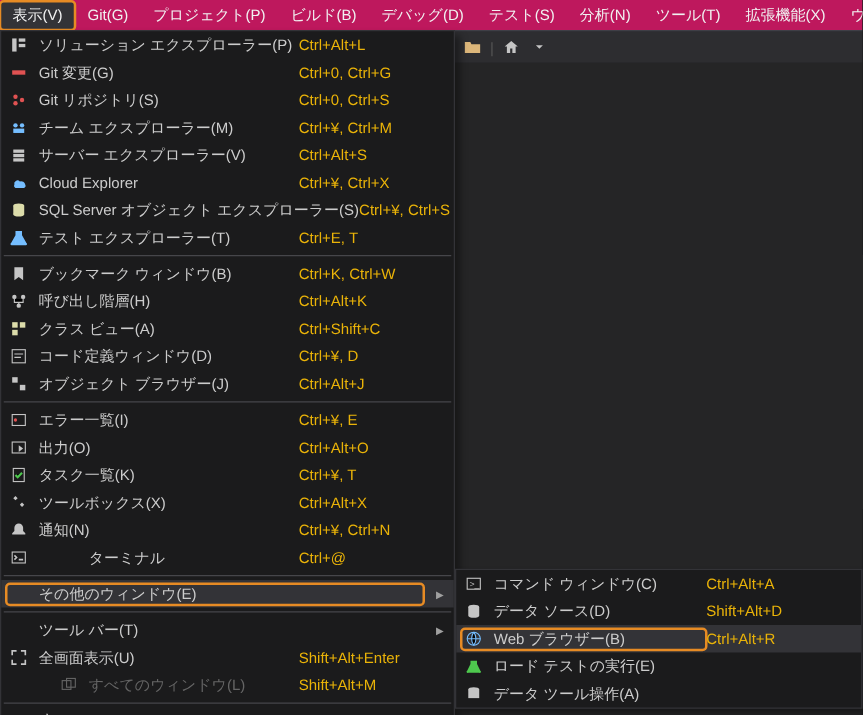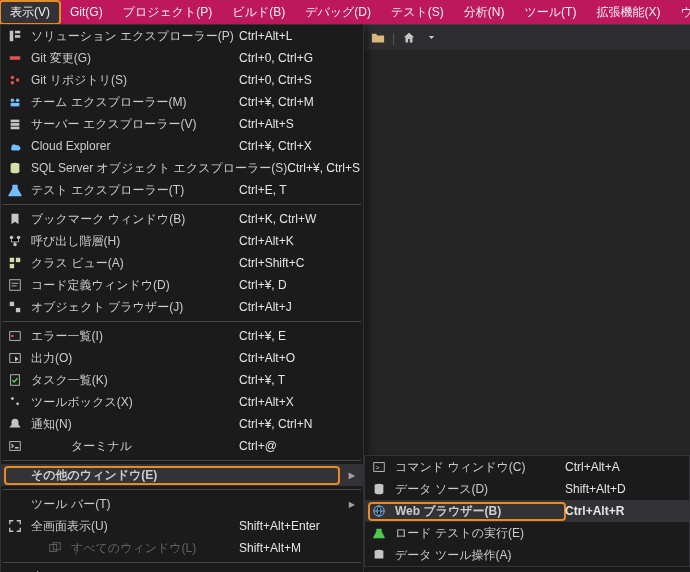--- a/index.html
+++ b/index.html
@@ -61,34 +61,33 @@
   .menu-row {
     display: flex;
     align-items: center;
     height: 22px;
     padding: 0 24px 0 4px;
     position: relative;
     cursor: default;
   }
   .menu-row.hover {
     background: #333337;
-    font-weight: bold;
   }
   .menu-row.disabled { color: #656565; padding-left: 44px; }
   .menu-icon {
     width: 20px;
     display: inline-flex;
     align-items: center;
     justify-content: center;
     margin-right: 6px;
   }
   .menu-icon svg { vertical-align: middle; }
   .menu-label { flex: 1; white-space: nowrap; }
   .menu-shortcut {
-    color: #e5e5e5;
+    color: #eab308;
     white-space: nowrap;
     min-width: 100px;
   }
   .menu-arrow {
     position: absolute;
     right: 8px;
     color: #a0a0a0;
   }
   .sep {
     height: 1px;

